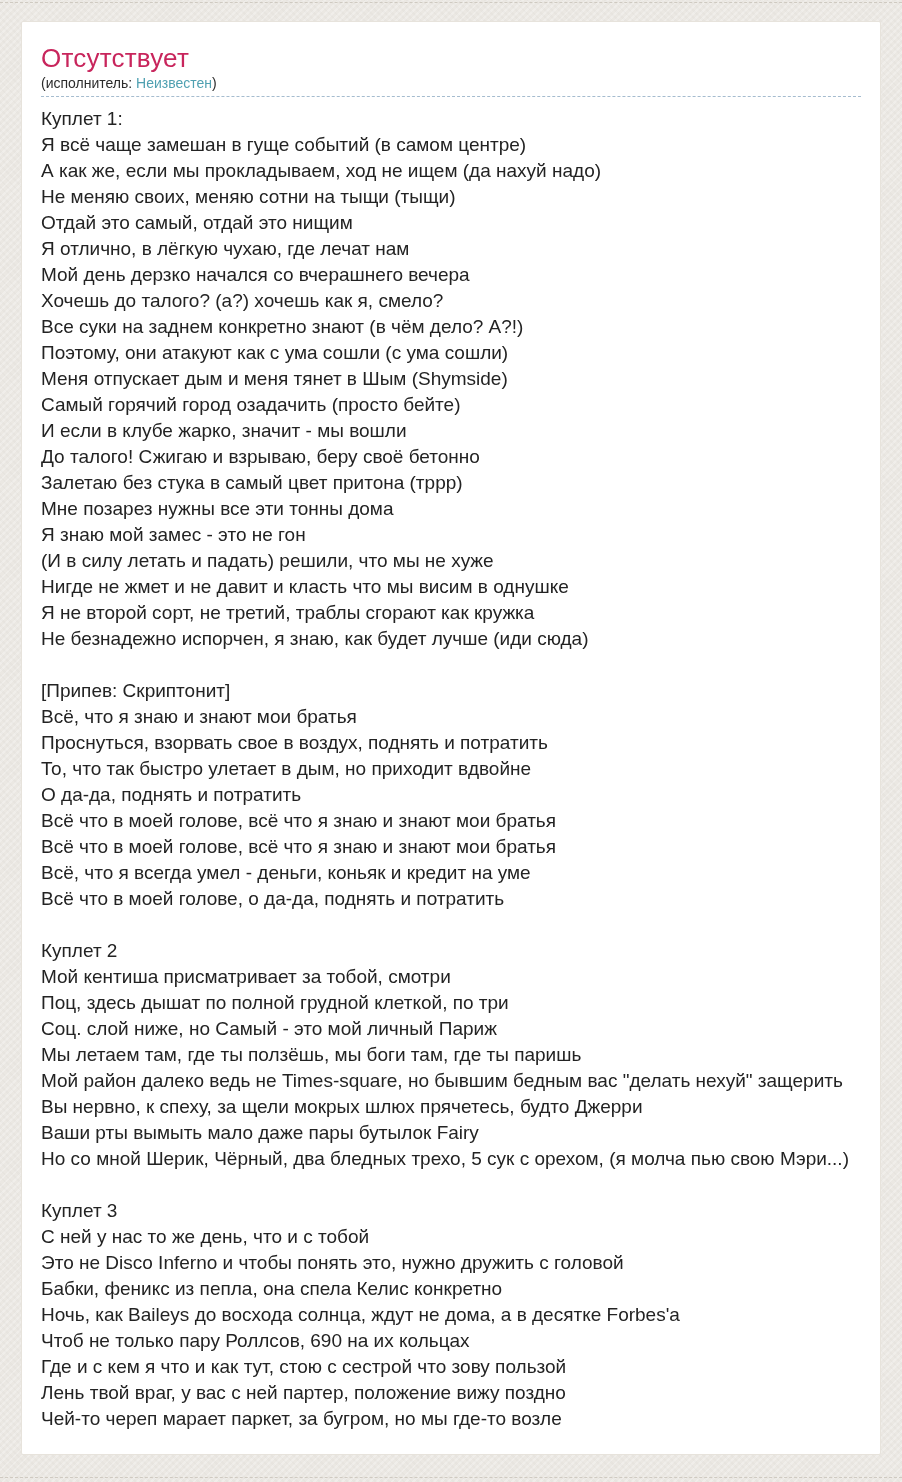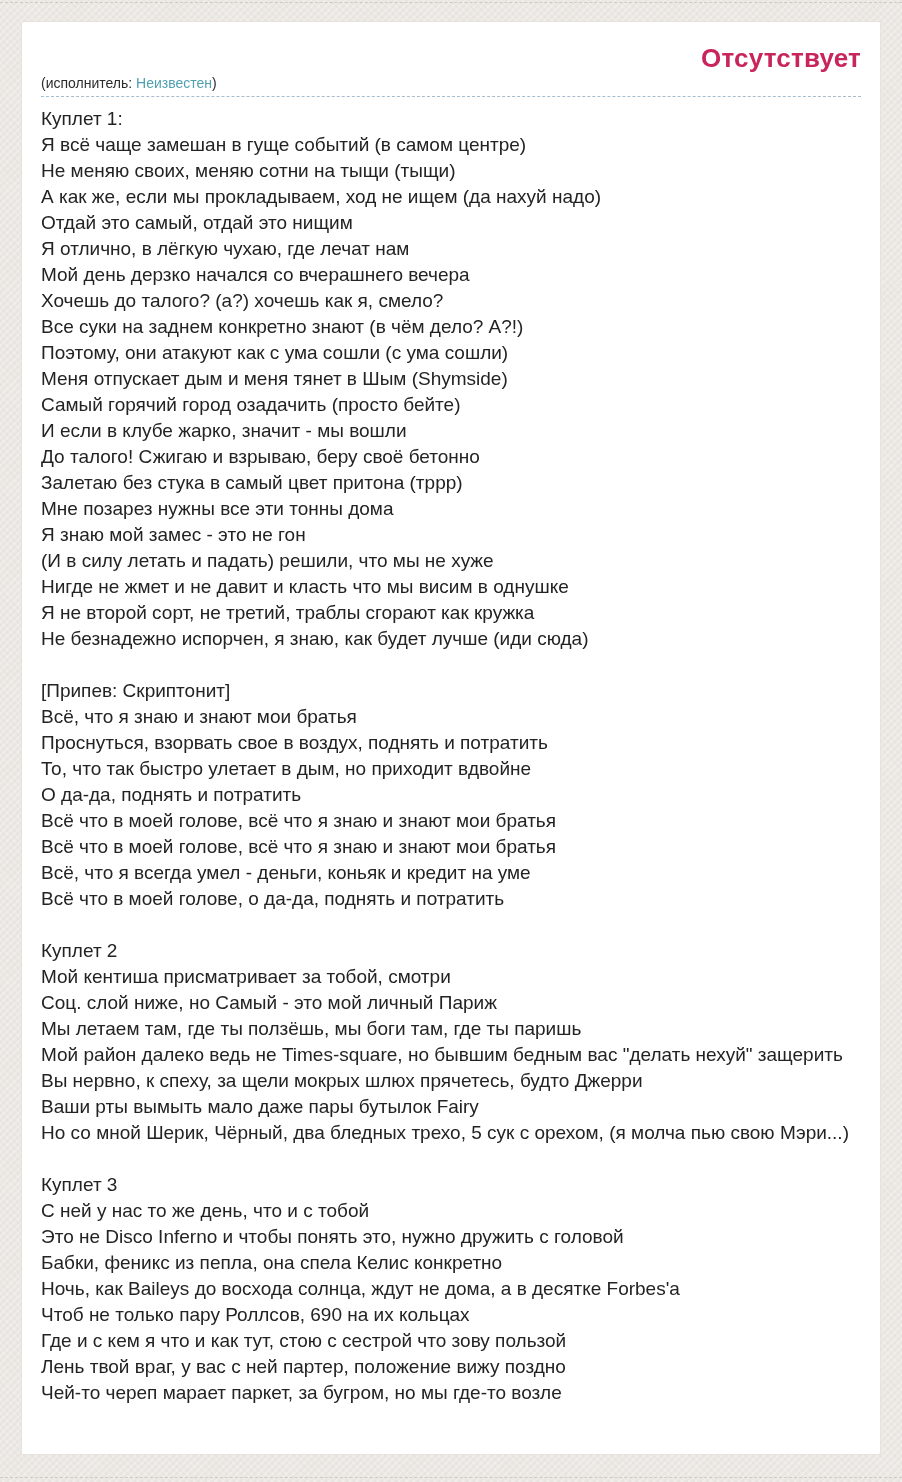--- a/index.html
+++ b/index.html
@@ -37,23 +37,22 @@
     background: #ffffff;
     border: 1px solid #e7e3dc;
     border-radius: 2px;
     padding: 22px 19px 0 19px;
     overflow: visible;
   }
 
   .song-title {
     font-size: 26px;
     line-height: 28px;
-    font-weight: 700;
+    font-weight: 400;
     letter-spacing: 0.2px;
-    text-align: right;
   }
 
   .artist-line {
     font-size: 14px;
     line-height: 22px;
     color: #2b2b2b;
     white-space: pre;
     padding-bottom: 2px;
   }
 
@@ -91,22 +90,22 @@
 <div class="card">
   <h1 class="song-title" style="color: rgb(200, 37, 92);">Отсутствует</h1>
 
   <div class="artist-line"><span>(исполнитель: </span><a class="artist-link" style="color: rgb(79, 160, 177);">Неизвестен</a><span>)</span></div>
 
   <div class="dashed-separator"></div>
 
   <div class="lyrics" id="lyrics">
       <div class="lyric-line">Куплет 1:</div>
       <div class="lyric-line">Я всё чаще замешан в гуще событий (в самом центре)</div>
+      <div class="lyric-line">А как же, если мы прокладываем, ход не ищем (да нахуй надо)</div>
       <div class="lyric-line">Не меняю своих, меняю сотни на тыщи (тыщи)</div>
-      <div class="lyric-line">А как же, если мы прокладываем, ход не ищем (да нахуй надо)</div>
       <div class="lyric-line">Отдай это самый, отдай это нищим</div>
       <div class="lyric-line">Я отлично, в лёгкую чухаю, где лечат нам</div>
       <div class="lyric-line">Мой день дерзко начался со вчерашнего вечера</div>
       <div class="lyric-line">Хочешь до талого? (а?) хочешь как я, смело?</div>
       <div class="lyric-line">Все суки на заднем конкретно знают (в чём дело? А?!)</div>
       <div class="lyric-line">Поэтому, они атакуют как с ума сошли (с ума сошли)</div>
       <div class="lyric-line">Меня отпускает дым и меня тянет в Шым (Shymside)</div>
       <div class="lyric-line">Самый горячий город озадачить (просто бейте)</div>
       <div class="lyric-line">И если в клубе жарко, значит - мы вошли</div>
       <div class="lyric-line">До талого! Сжигаю и взрываю, беру своё бетонно</div>
@@ -123,20 +122,21 @@
       <div class="lyric-line">Проснуться, взорвать свое в воздух, поднять и потратить</div>
       <div class="lyric-line">То, что так быстро улетает в дым, но приходит вдвойне</div>
       <div class="lyric-line">О да-да, поднять и потратить</div>
       <div class="lyric-line">Всё что в моей голове, всё что я знаю и знают мои братья</div>
       <div class="lyric-line">Всё что в моей голове, всё что я знаю и знают мои братья</div>
       <div class="lyric-line">Всё, что я всегда умел - деньги, коньяк и кредит на уме</div>
       <div class="lyric-line">Всё что в моей голове, о да-да, поднять и потратить</div>
       <div class="lyric-blank"></div>
       <div class="lyric-line">Куплет 2</div>
       <div class="lyric-line">Мой кентиша присматривает за тобой, смотри</div>
+      <div class="lyric-line">Поц, здесь дышат по полной грудной клеткой, по три</div>
       <div class="lyric-line">Соц. слой ниже, но Самый - это мой личный Париж</div>
       <div class="lyric-line">Мы летаем там, где ты ползёшь, мы боги там, где ты паришь</div>
       <div class="lyric-line">Мой район далеко ведь не Times-square, но бывшим бедным вас "делать нехуй" защерить</div>
       <div class="lyric-line">Вы нервно, к спеху, за щели мокрых шлюх прячетесь, будто Джерри</div>
       <div class="lyric-line">Ваши рты вымыть мало даже пары бутылок Fairy</div>
       <div class="lyric-line">Но со мной Шерик, Чёрный, два бледных трехо, 5 сук с орехом, (я молча пью свою Мэри...)</div>
       <div class="lyric-blank"></div>
       <div class="lyric-line">Куплет 3</div>
       <div class="lyric-line">С ней у нас то же день, что и с тобой</div>
       <div class="lyric-line">Это не Disco Inferno и чтобы понять это, нужно дружить с головой</div>

